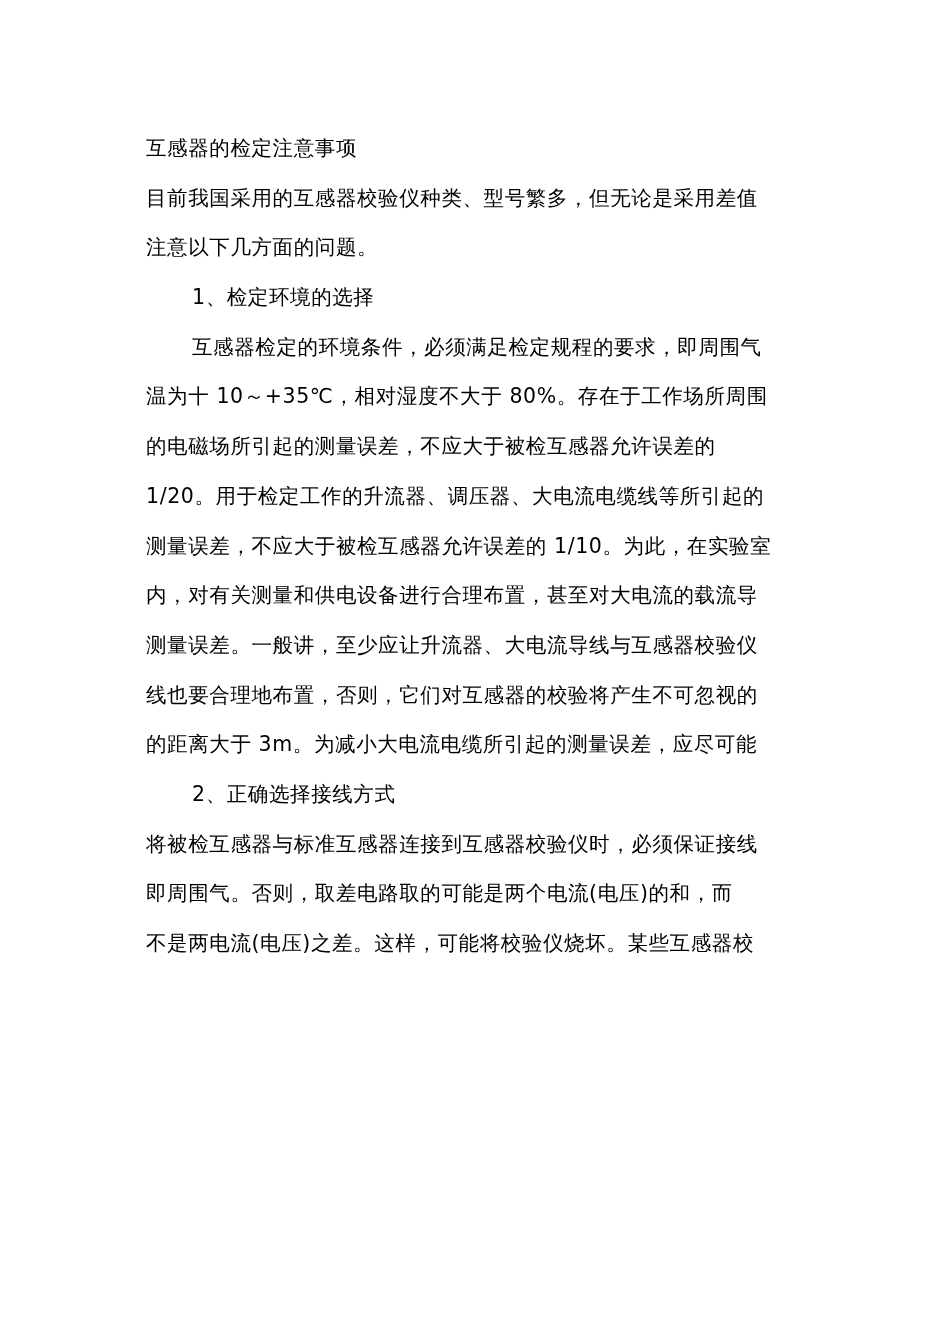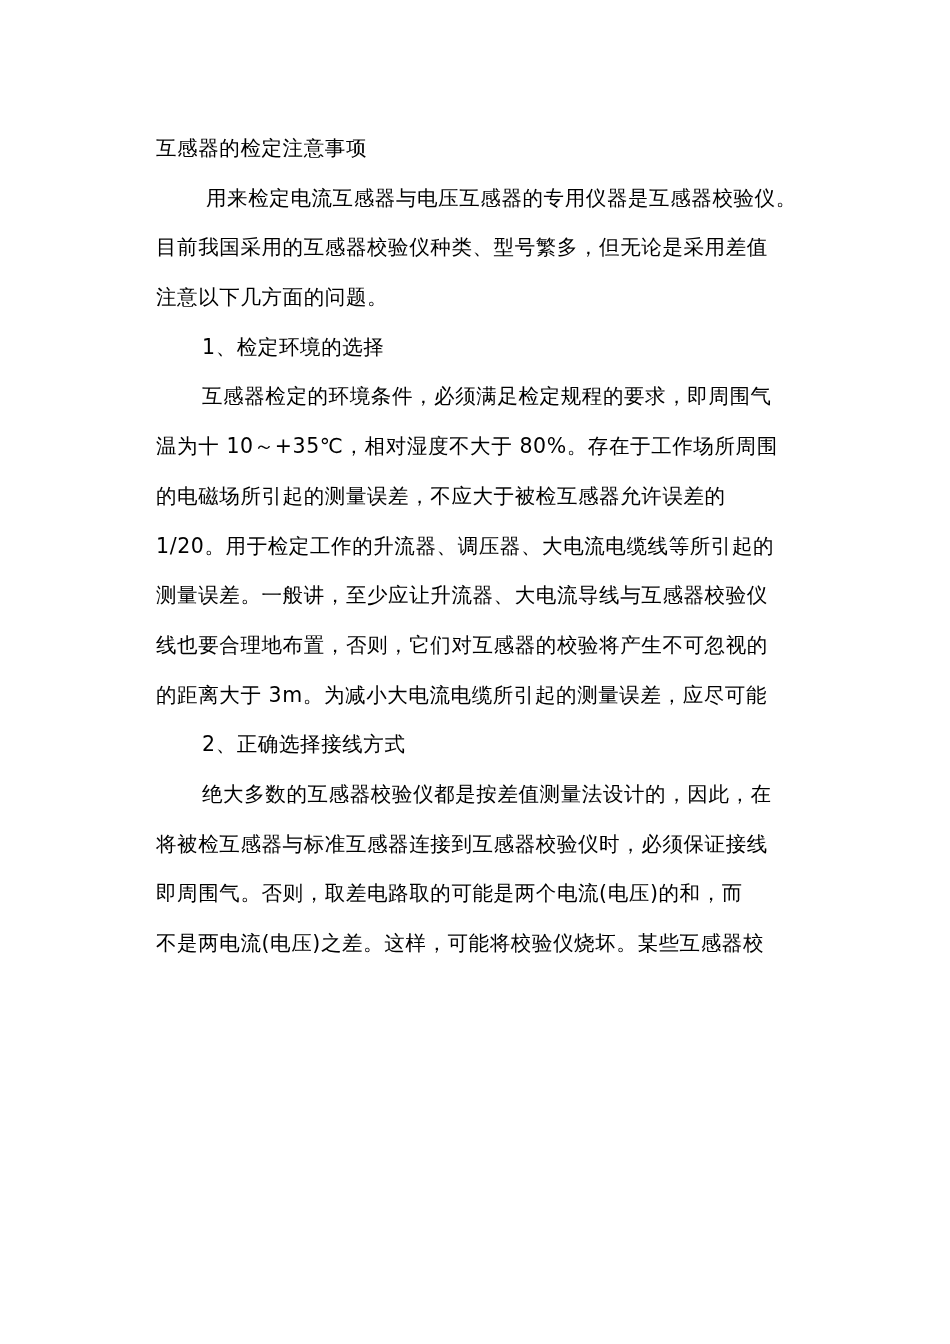--- a/index.html
+++ b/index.html
@@ -2,44 +2,44 @@
 <html><head>
 <meta charset="utf-8">
 <style>
   html, body { margin: 0; padding: 0; background: #ffffff; }
   body {
     width: 950px; height: 1344px; position: relative; overflow: hidden;
     font-family: "DejaVu Sans", "Liberation Sans", sans-serif;
     color: #000000;
   }
   .page {
-    position: absolute; left: 156px; top: 124px; width: 680px;
+    position: absolute; left: 146px; top: 124px; width: 680px;
   }
   .line {
     height: 49.7px; line-height: 49.7px;
     font-size: 20.5px; white-space: nowrap;
     letter-spacing: 0.6px;
   }
   .indent { padding-left: 46px; }
   .indent-wide { padding-left: 50px; }
 </style>
 </head>
 <body>
 
 <div class="page">
   <div class="line">互感器的检定注意事项</div>
-  <div class="line indent-wide">用来检定电流互感器与电压互感器的专用仪器是互感器校验仪。</div>
   <div class="line">目前我国采用的互感器校验仪种类、型号繁多，但无论是采用差值</div>
   <div class="line">注意以下几方面的问题。</div>
   <div class="line indent">1、检定环境的选择</div>
   <div class="line indent">互感器检定的环境条件，必须满足检定规程的要求，即周围气</div>
   <div class="line">温为十 10～+35℃，相对湿度不大于 80%。存在于工作场所周围</div>
   <div class="line">的电磁场所引起的测量误差，不应大于被检互感器允许误差的</div>
   <div class="line">1/20。用于检定工作的升流器、调压器、大电流电缆线等所引起的</div>
+  <div class="line">测量误差，不应大于被检互感器允许误差的 1/10。为此，在实验室</div>
+  <div class="line">内，对有关测量和供电设备进行合理布置，甚至对大电流的载流导</div>
   <div class="line">测量误差。一般讲，至少应让升流器、大电流导线与互感器校验仪</div>
   <div class="line">线也要合理地布置，否则，它们对互感器的校验将产生不可忽视的</div>
   <div class="line">的距离大于 3m。为减小大电流电缆所引起的测量误差，应尽可能</div>
   <div class="line indent">2、正确选择接线方式</div>
-  <div class="line indent">绝大多数的互感器校验仪都是按差值测量法设计的，因此，在</div>
   <div class="line">将被检互感器与标准互感器连接到互感器校验仪时，必须保证接线</div>
   <div class="line">即周围气。否则，取差电路取的可能是两个电流(电压)的和，而</div>
   <div class="line">不是两电流(电压)之差。这样，可能将校验仪烧坏。某些互感器校</div>
 </div>
 
 </body></html>

